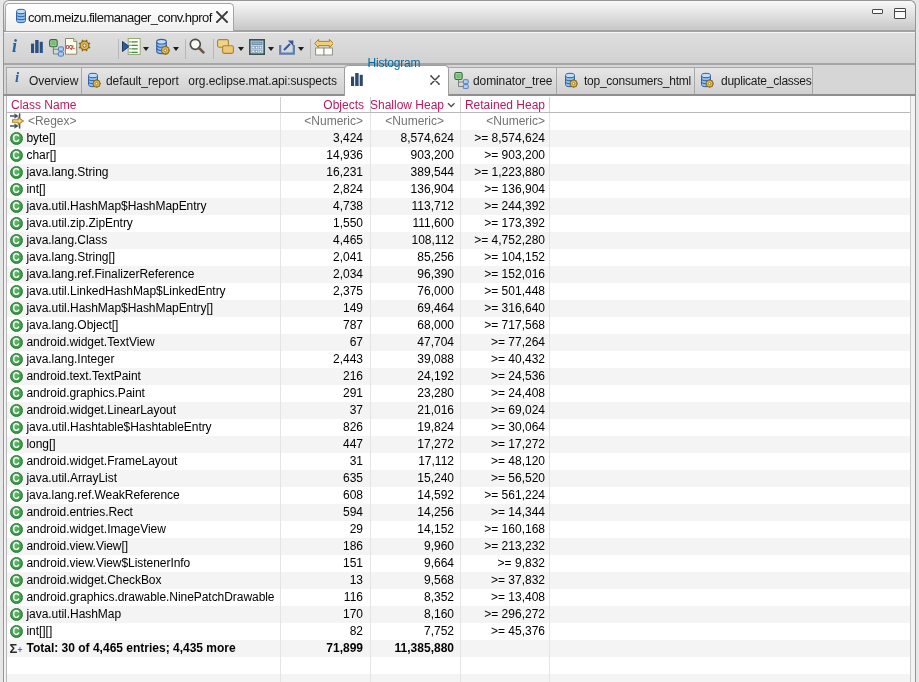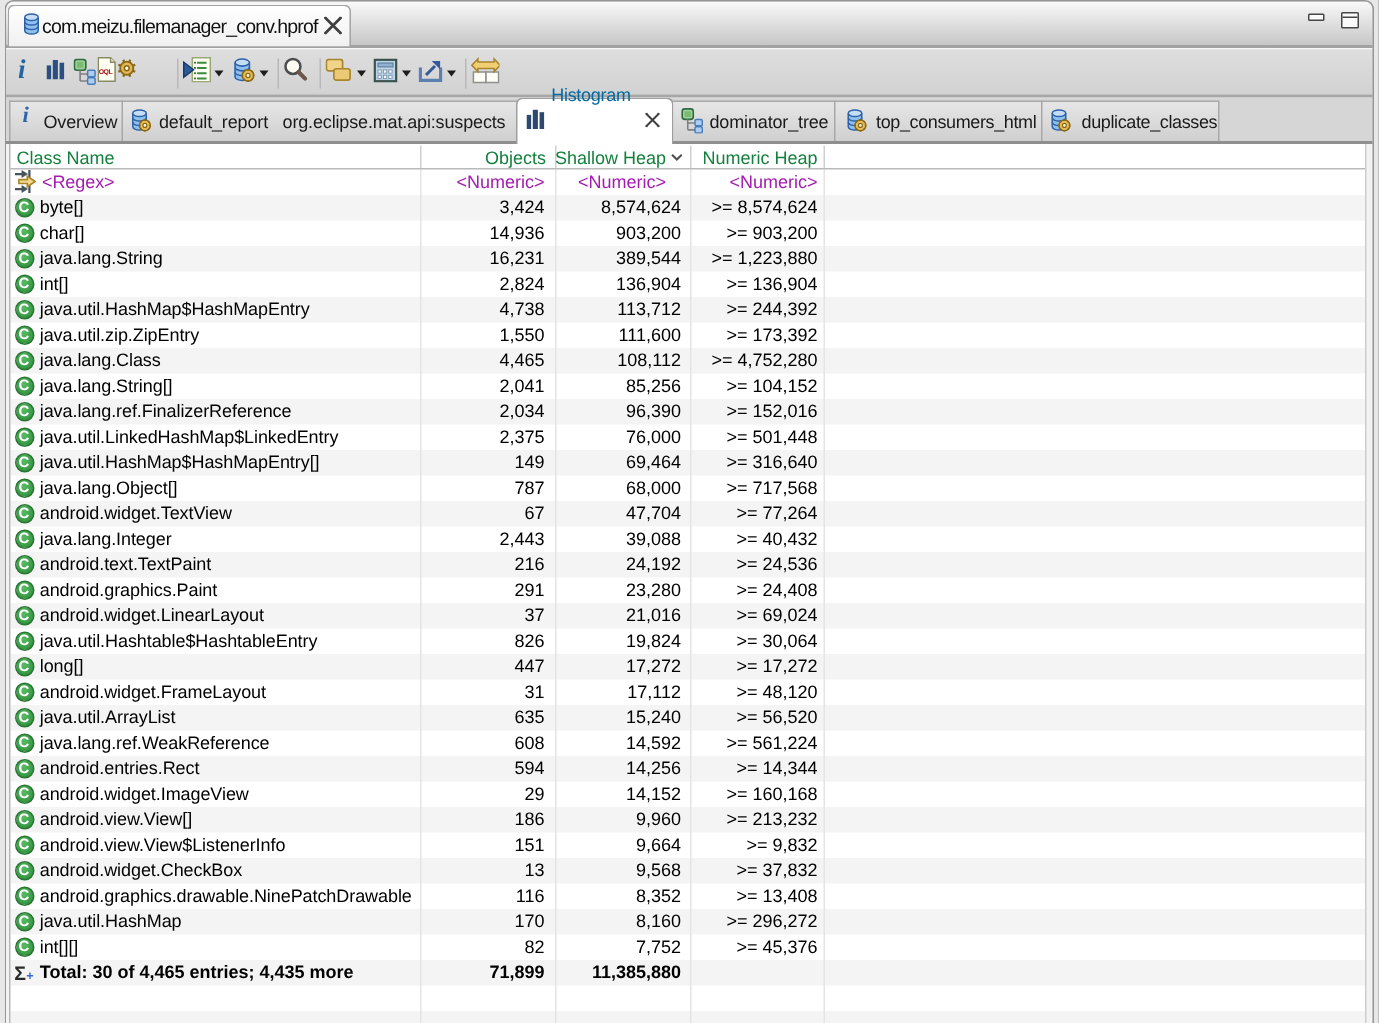--- a/index.html
+++ b/index.html
@@ -26,35 +26,35 @@
 .vsep{width:1px;height:27px;background:#a8a8a8;top:67px;z-index:2}
 .vlab{font-size:12px;color:#1a1a1a;top:73.5px;z-index:2;letter-spacing:-0.1px}
 #activetab{left:343.5px;top:64.5px;width:103px;height:33px;background:#fff;border:1px solid #9e9e9e;border-bottom:none;border-radius:4.5px 4.5px 0 0;z-index:3}
 
 #content{left:4px;top:95.5px;width:911px;height:586.5px;background:#fff}
 #tleftb{left:6.4px;top:95.5px;width:1px;height:586.5px;background:#b7b7b7;z-index:20}
 #trightb{left:909.5px;top:95.5px;width:1px;height:586.5px;background:#cbcbcb;z-index:20}
 #header{left:7px;top:95.5px;width:902px;height:16px;background:#fff;z-index:4}
 #headline{left:7px;top:111.5px;width:903px;height:1px;background:#b9b9b9;z-index:21}
 .hsep{top:96.5px;width:1px;height:15px;background:#d0d0d0;z-index:5}
-.hlab{font-size:12px;color:#15803d;top:98px;z-index:6}
+.hlab{font-size:12px;color:#be185d;top:98px;z-index:6}
 .bline{top:112.5px;width:1px;height:569.5px;background:#e4e4e4;z-index:10}
 #tbl{left:7px;top:112.5px;width:903px;z-index:3}
 .row{display:flex;height:17px;line-height:17px;font-size:12px;color:#000}
 .row.st{background:#f4f4f4}
 .c1{width:273px;display:flex;align-items:center;box-sizing:border-box;white-space:nowrap;overflow:hidden}
 .c2,.c3,.c4{box-sizing:border-box;text-align:right}
 .c2{width:90px;padding-right:7px}
 .c3{width:90px;padding-right:6px}
 .c4{width:89px;padding-right:4px}
 .ci{flex:0 0 13px;width:13px;height:13px;margin:0 4px 0 2.5px;border-radius:50%;
   background:radial-gradient(circle at 45% 38%,#58bb64,#339440 78%);border:1px solid #2a7733;box-sizing:border-box;
   color:#fff;font-size:10px;font-weight:bold;text-align:center;line-height:11.5px}
 .nm{letter-spacing:-0.05px}
-.gray{color:#a21caf}
+.gray{color:#737373}
 .trow{font-weight:bold}
 
 #lgut{left:4px;top:95.5px;width:2.4px;height:586.5px;background:#f2f2f2}
 #rgut{left:910.5px;top:95.5px;width:4.5px;height:586.5px;background:#f2f2f2}
 </style></head><body>
 
 <div class="abs" id="titlestrip"></div>
 <div class="abs" id="titleline"></div>
 <div class="abs" id="titlehl"></div>
 <div class="abs" id="edtab"></div>
@@ -226,21 +226,21 @@
 <div class="abs" id="tleftb"></div>
 <div class="abs" id="trightb"></div>
 
 <div class="abs" id="header"></div>
 <div class="abs hlab" style="left:11px">Class Name</div>
 <div class="abs hlab" style="left:280px;width:84px;text-align:right">Objects</div>
 <div class="abs hlab" style="left:360px;width:84px;text-align:right">Shallow Heap</div>
 <svg class="abs" style="z-index:6;left:446.5px;top:101.5px" width="8.5" height="6" viewBox="0 0 8.5 6">
     <path d="M1 1.2 L4.25 4.4 L7.5 1.2" fill="none" stroke="#505050" stroke-width="1.4"></path>
   </svg>
-<div class="abs hlab" style="left:460px;width:85px;text-align:right">Numeric Heap</div>
+<div class="abs hlab" style="left:460px;width:85px;text-align:right">Retained Heap</div>
 <div class="abs hsep" style="left:280px"></div>
 <div class="abs hsep" style="left:370px"></div>
 <div class="abs hsep" style="left:460px"></div>
 <div class="abs hsep" style="left:549px"></div>
 <div class="abs" id="headline"></div>
 
 <div class="abs" id="tbl">
 <div class="row">
       <div class="c1">
         <svg style="flex:0 0 14px;margin:0 4px 0 3px" width="14" height="16" viewBox="0 0 14 16">

